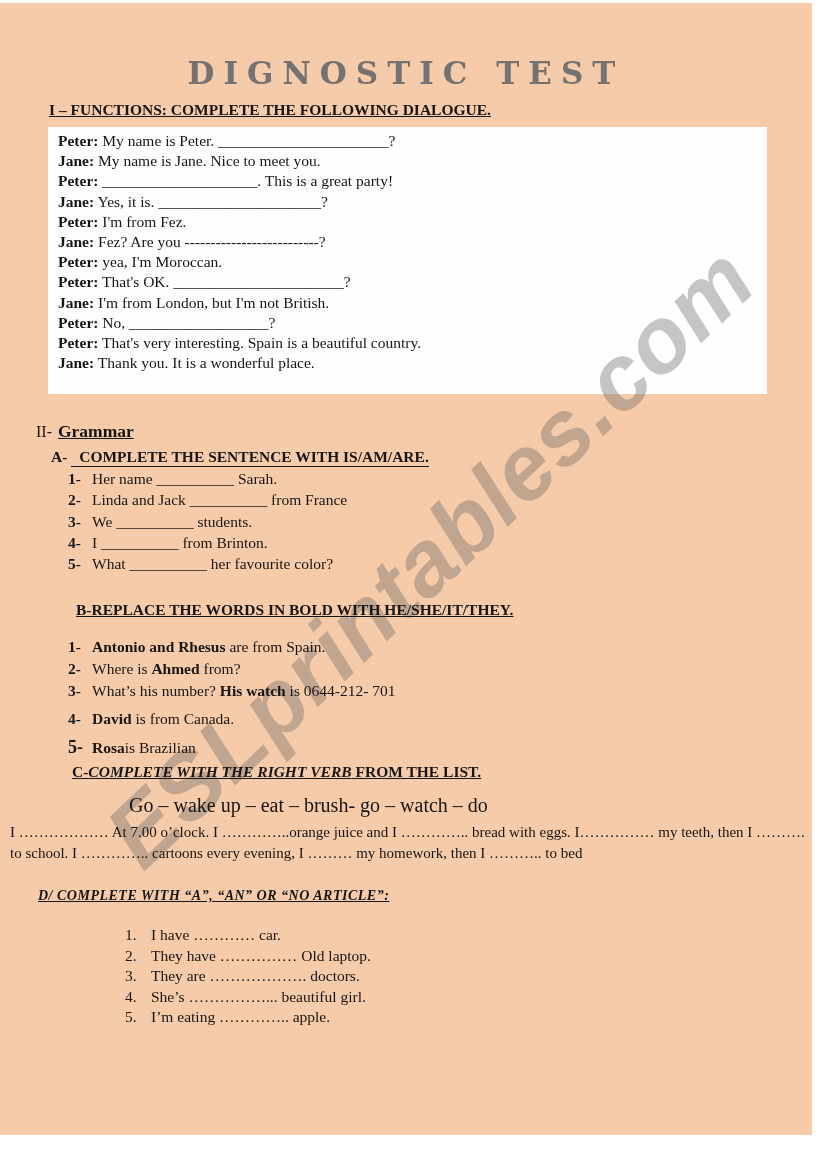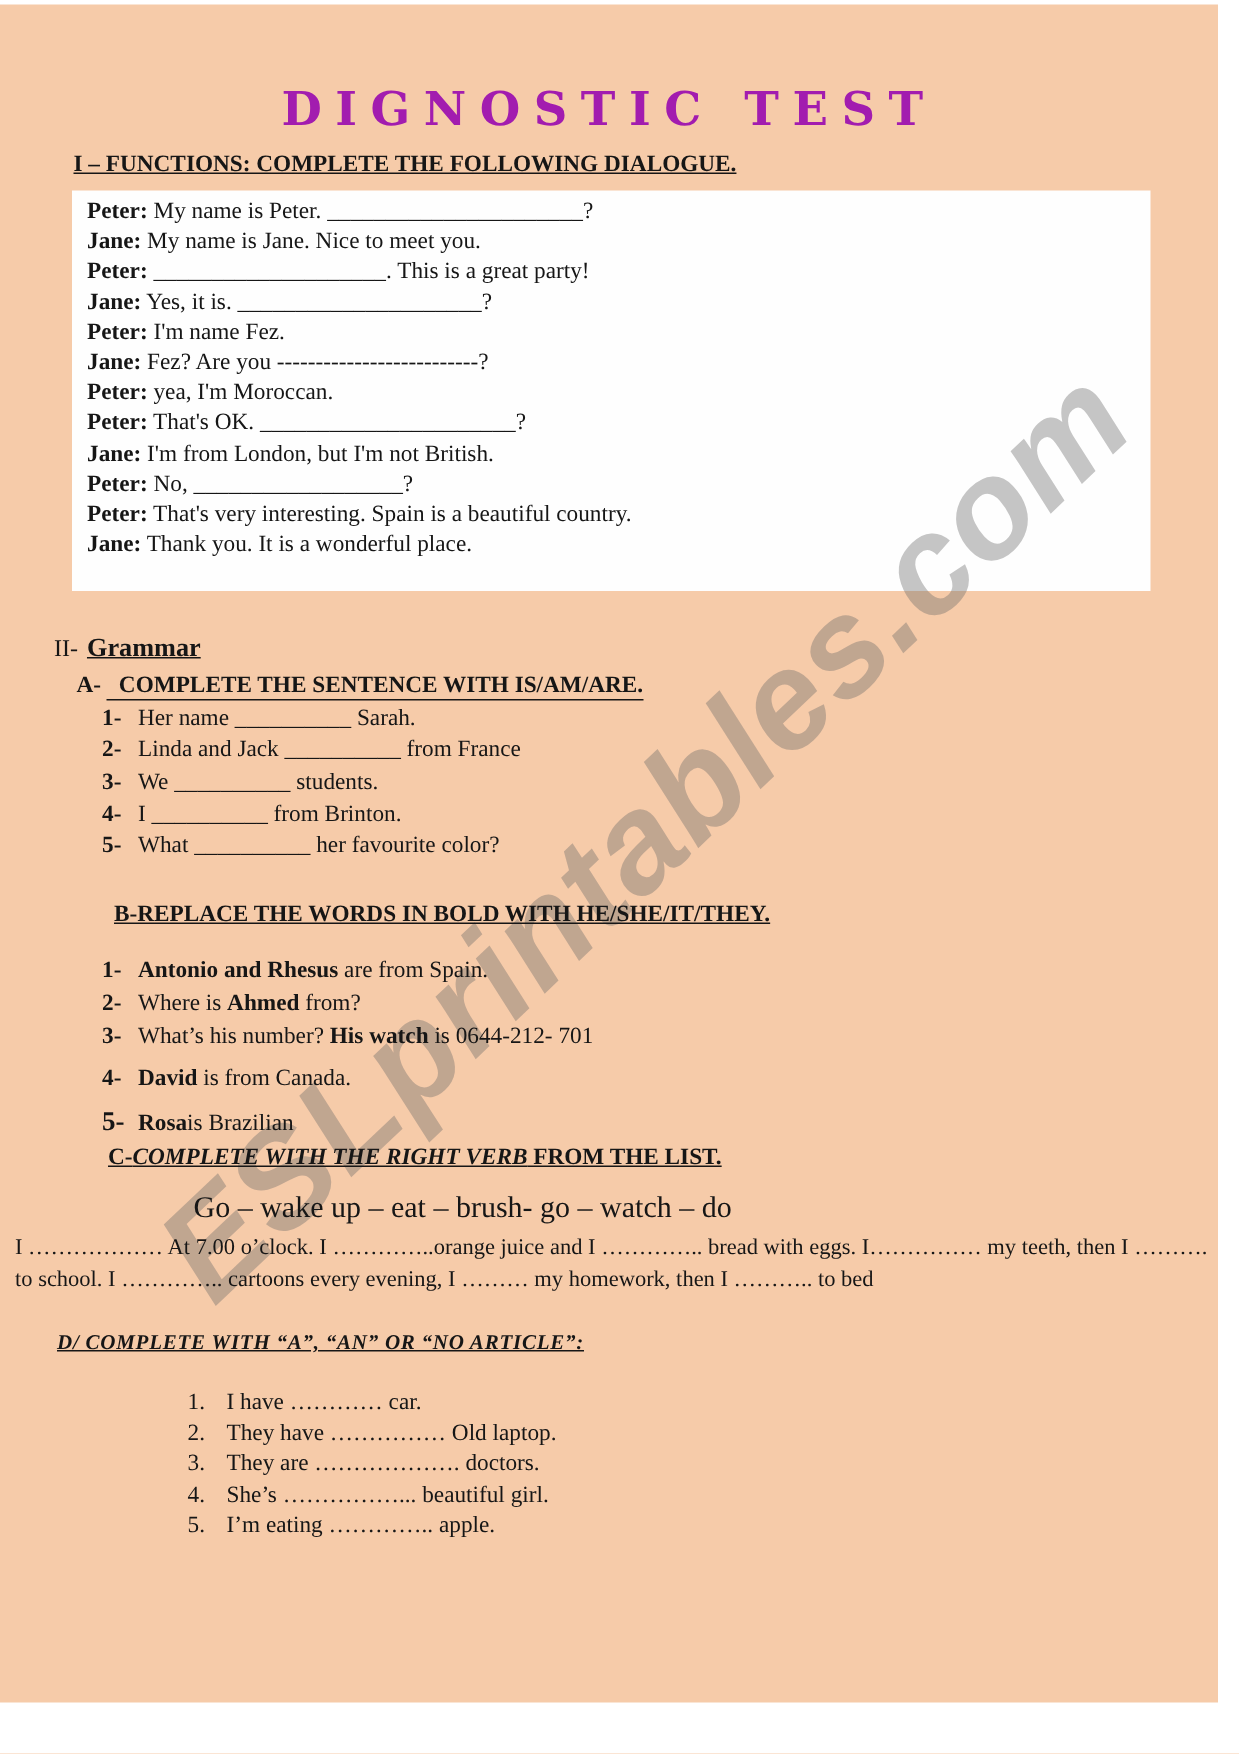--- a/index.html
+++ b/index.html
@@ -36,21 +36,21 @@
   }
   .layer { position:absolute; z-index:3; }
 
   .doc-title {
     top:55px; left:0; width:812px;
     text-align:center;
     font-family:"DejaVu Serif", serif;
     font-weight:bold;
     font-size:31px;
     letter-spacing:9px;
-    color:#a21caf;
+    color:#737373;
   }
   .h-sec {
     font-weight:bold;
     font-size:15.5px;
     text-decoration:underline;
   }
   .sec1-heading { top:101px; left:49px; }
 
   .dialogue {
     top:131px; left:58px; width:700px;
@@ -99,21 +99,21 @@
 
 <div class="layer doc-title">DIGNOSTIC TEST</div>
 
 <div class="layer h-sec sec1-heading">I – FUNCTIONS: COMPLETE THE FOLLOWING DIALOGUE.</div>
 
 <div class="layer dialogue">
   <div><span class="spk">Peter:</span> <span>My name is Peter. ______________________?</span></div>
   <div><span class="spk">Jane:</span> <span>My name is Jane. Nice to meet you.</span></div>
   <div><span class="spk">Peter:</span> <span>____________________. This is a great party!</span></div>
   <div><span class="spk">Jane:</span> <span>Yes, it is. _____________________?</span></div>
-  <div><span class="spk">Peter:</span> <span>I'm name Fez.</span></div>
+  <div><span class="spk">Peter:</span> <span>I'm from Fez.</span></div>
   <div><span class="spk">Jane:</span> <span>Fez? Are you --------------------------?</span></div>
   <div><span class="spk">Peter:</span> <span>yea, I'm Moroccan.</span></div>
   <div><span class="spk">Peter:</span> <span>That's OK. ______________________?</span></div>
   <div><span class="spk">Jane:</span> <span>I'm from London, but I'm not British.</span></div>
   <div><span class="spk">Peter:</span> <span>No, __________________?</span></div>
   <div><span class="spk">Peter:</span> <span>That's very interesting. Spain is a beautiful country.</span></div>
   <div><span class="spk">Jane:</span> <span>Thank you. It is a wonderful place.</span></div>
 </div>
 
 <div class="layer grammar-heading">

